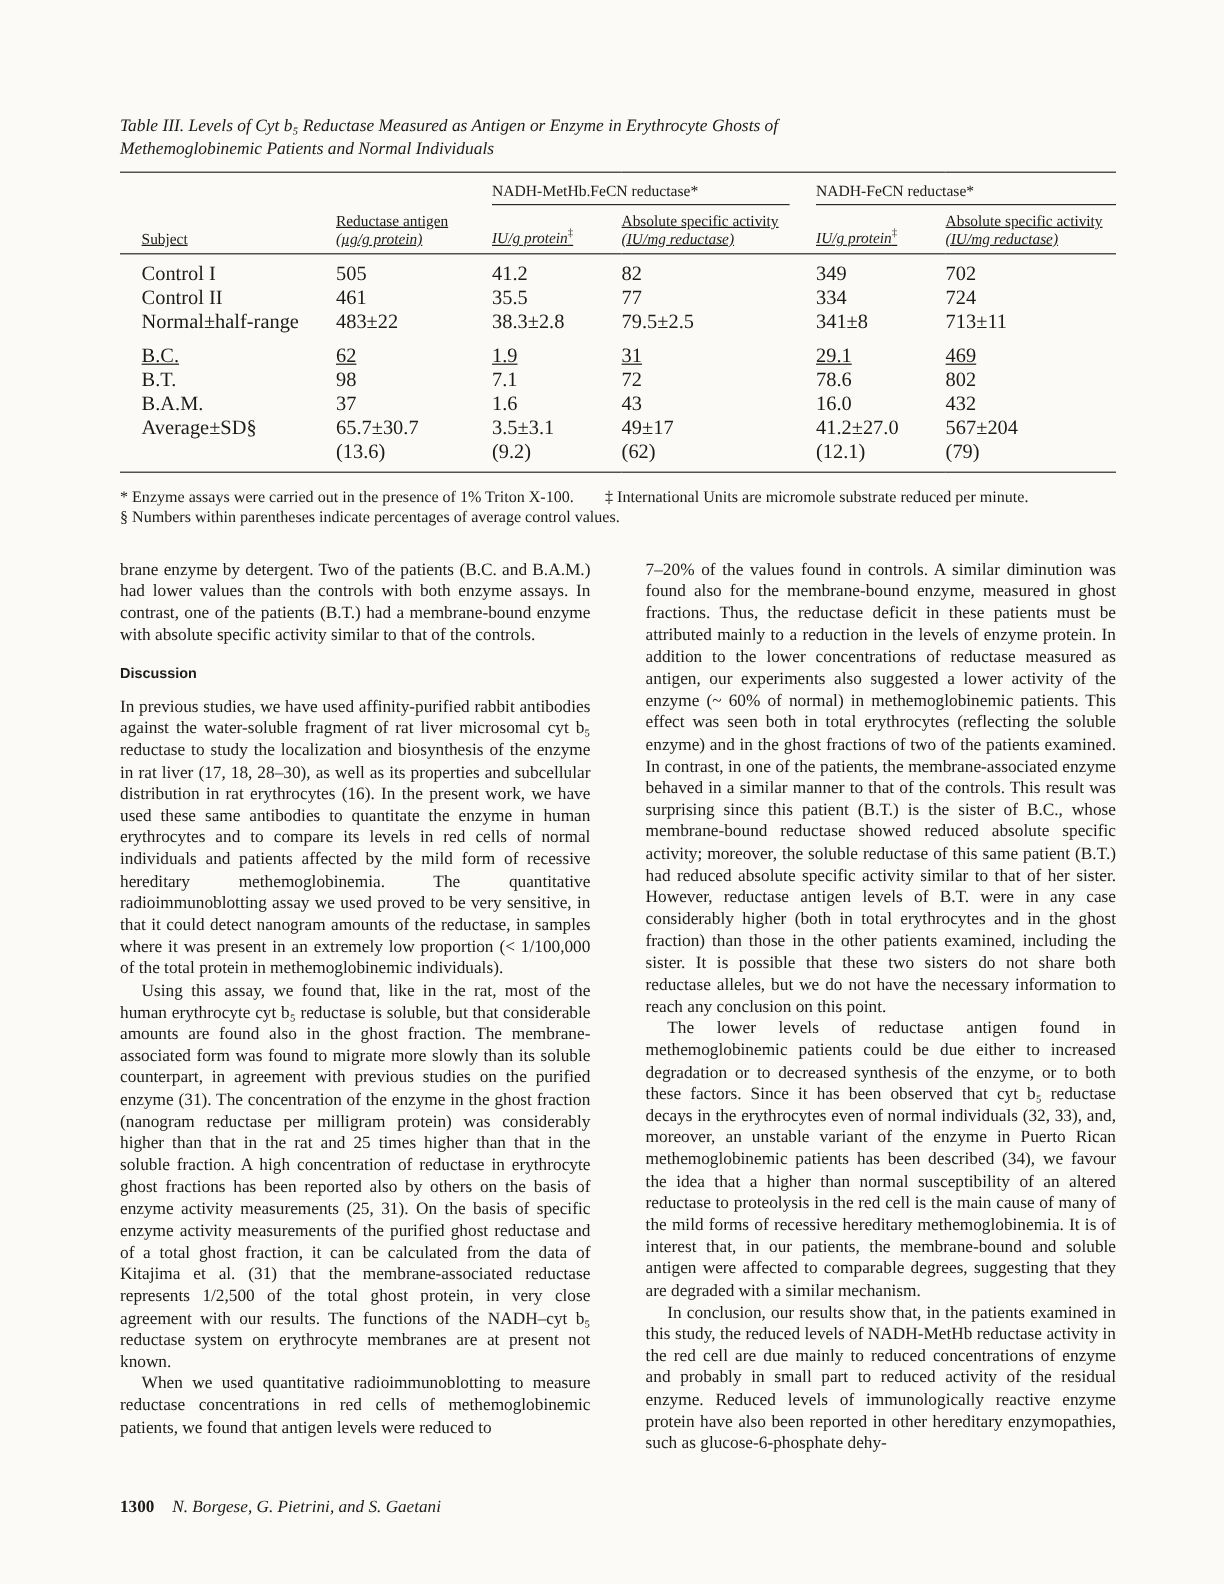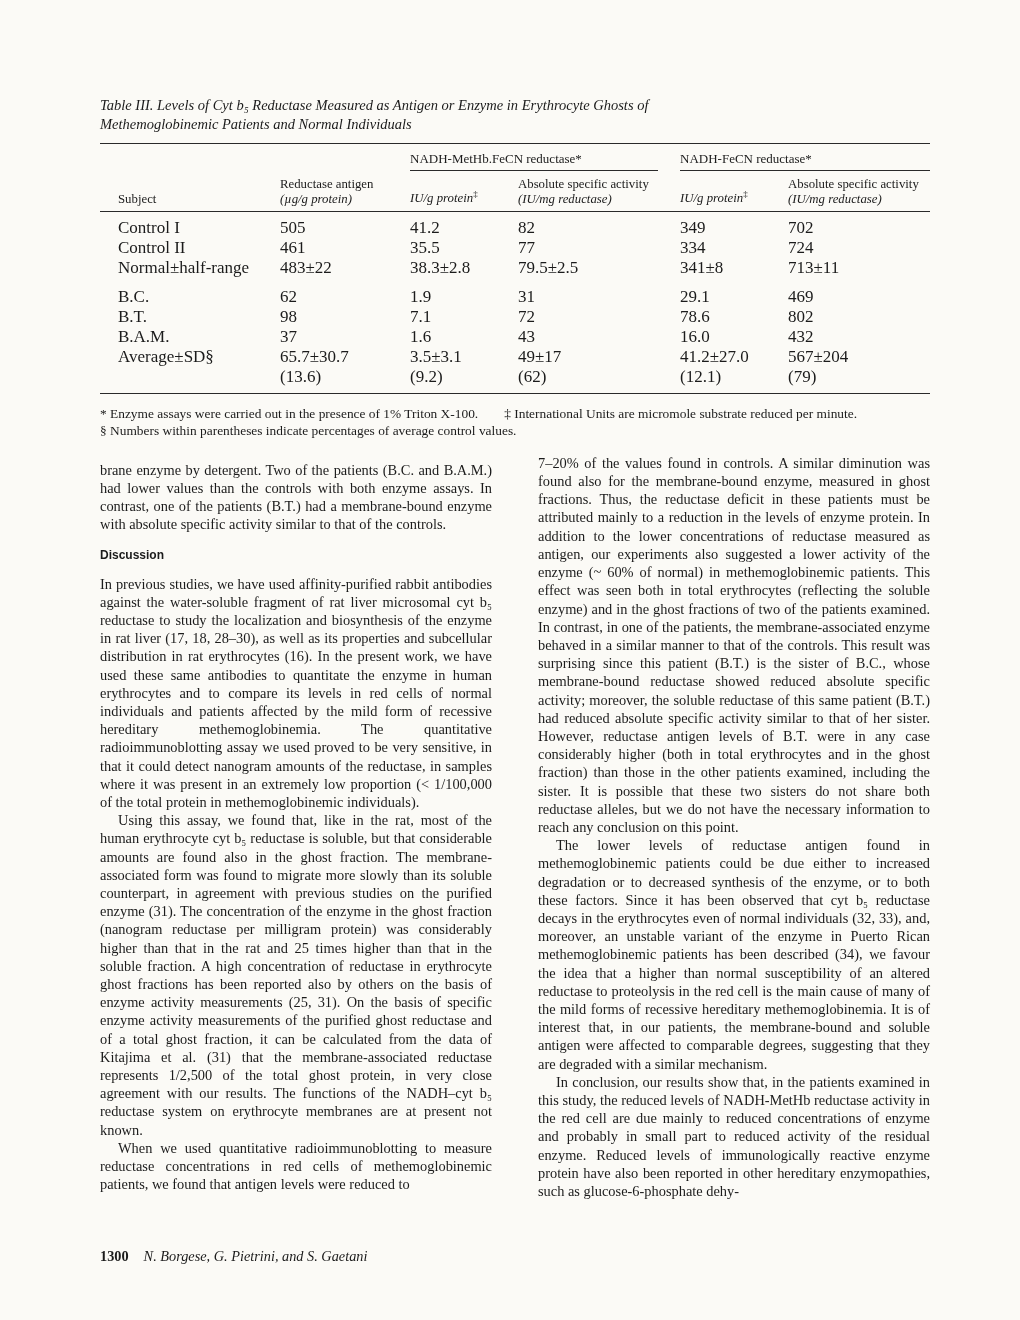--- a/index.html
+++ b/index.html
@@ -42,44 +42,45 @@
     font-size: 13px;
     line-height: 15px;
   }
   .spanline { border-bottom: 1px solid #2a2a2a; padding-bottom: 4px; }
   .sp1 { margin-right: 22px; }
   .colhead-row th {
     border-bottom: 1.4px solid #2a2a2a;
     padding: 6px 8px 5px 0;
     font-size: 12.8px;
     line-height: 14.6px;
+    text-decoration: underline;
   }
   .colhead-row th.c-subject { padding-left: 18px; }
   .unit { font-style: italic; }
   .mark { font-size: 9px; }
   .tbl tbody td {
     font-size: 17px;
     line-height: 15px;
     padding: 2.5px 4px 2.5px 0;
   }
   .tbl tbody td.subject { padding-left: 18px; }
   tr.first-data td { padding-top: 8px; }
-  tr.group-start td { padding-top: 11px; }
+  tr.group-start td { padding-top: 11px; text-decoration: underline; }
   tr.last-row td { padding-bottom: 9px; border-bottom: 1.4px solid #2a2a2a; }
 
   .footnotes {
     width: 830px;
     margin-top: 11px;
     font-size: 13.4px;
     line-height: 17.6px;
   }
   .fn-gap { margin-left: 26px; }
 
   
-  .columns { display: flex; gap: 46px; margin-top: 14px; align-items: center; }
+  .columns { display: flex; gap: 46px; margin-top: 26px; }
   .col {
     width: 400px;
     font-size: 14.4px;
     line-height: 18.2px;
     text-align: justify;
   }
   .col p { margin: 0; text-indent: 18px; }
   .col p.noindent { text-indent: 0; }
   h2.section-heading {
     font-family: "Liberation Sans", sans-serif;

